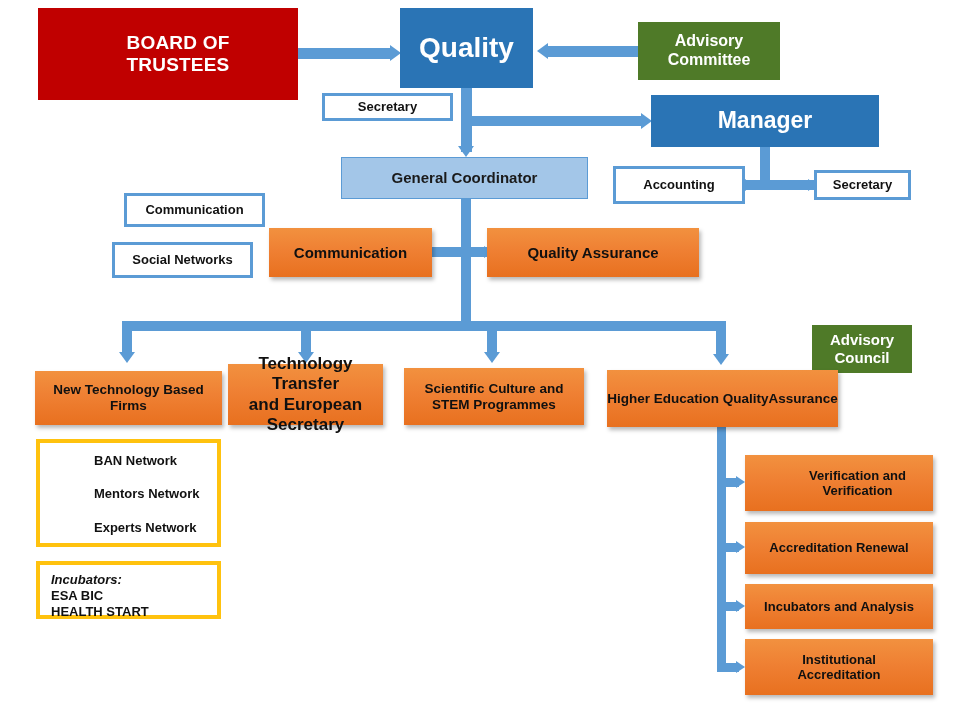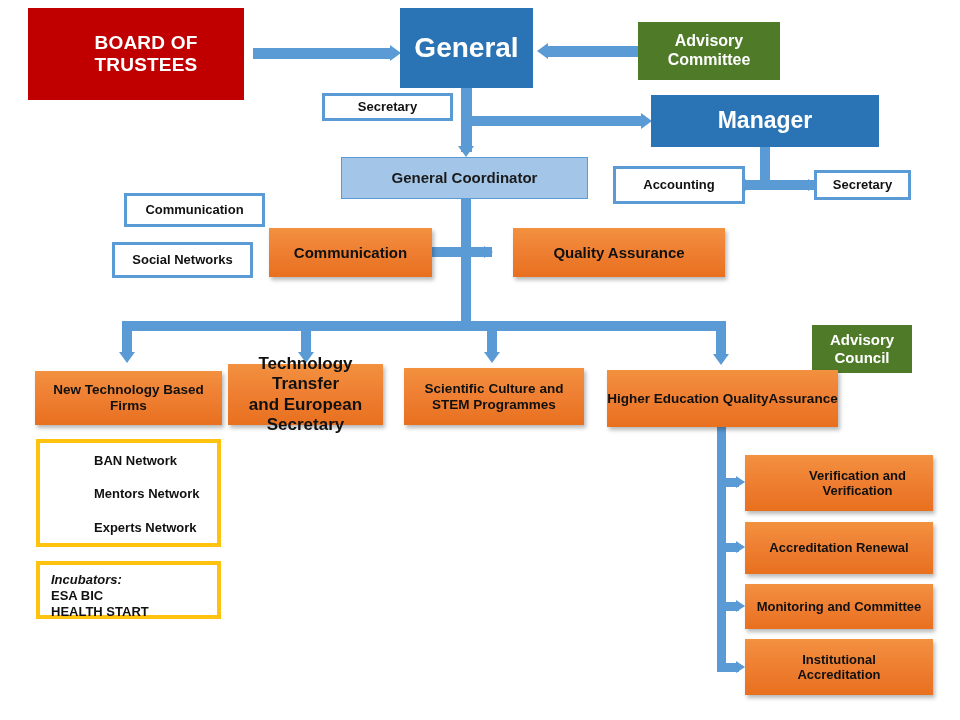--- a/index.html
+++ b/index.html
@@ -171,27 +171,27 @@
 
   <div class="conn" style="left:717px; top:543px; width:22px; height:9px;"></div>
   <div class="arrow arrow-sm-right" style="left:736px; top:541px;"></div>
 
   <div class="conn" style="left:717px; top:602px; width:22px; height:9px;"></div>
   <div class="arrow arrow-sm-right" style="left:736px; top:600px;"></div>
 
   <div class="conn" style="left:717px; top:663px; width:22px; height:9px;"></div>
   <div class="arrow arrow-sm-right" style="left:736px; top:661px;"></div>
 
-  <div class="node box-red" style="left:28px; top:8px; width:216px; height:92px; font-size:19px; flex-direction:column;padding-left:20px;">
+  <div class="node box-red" style="left:38px; top:8px; width:260px; height:92px; font-size:19px; flex-direction:column;padding-left:20px;">
     <span>BOARD OF</span>
     <span>TRUSTEES</span>
   </div>
 
   <div class="node box-darkblue" style="left:400px; top:8px; width:133px; height:80px; font-size:28px;">
-    <span>General</span>
+    <span>Quality</span>
   </div>
 
   <div class="node box-green" style="left:638px; top:22px; width:142px; height:58px; font-size:16px; flex-direction:column;">
     <span>Advisory</span>
     <span>Committee</span>
   </div>
 
   <div class="node box-white" style="left:322px; top:93px; width:131px; height:28px; font-size:13px;">
     <span>Secretary</span>
   </div>
@@ -217,21 +217,21 @@
   </div>
 
   <div class="node box-white" style="left:112px; top:242px; width:141px; height:36px; font-size:13px;">
     <span>Social Networks</span>
   </div>
 
   <div class="node box-orange" style="left:269px; top:228px; width:163px; height:49px; font-size:15px;">
     <span>Communication</span>
   </div>
 
-  <div class="node box-orange" style="left:513px; top:228px; width:212px; height:49px; font-size:15px;text-align:right;">
+  <div class="node box-orange" style="left:487px; top:228px; width:212px; height:49px; font-size:15px;text-align:right;">
     <span>Quality Assurance</span>
   </div>
 
   <div class="node box-green" style="left:812px; top:325px; width:100px; height:48px; font-size:15px; flex-direction:column;">
     <span>Advisory</span>
     <span>Council</span>
   </div>
 
   <div class="node box-orange" style="left:35px; top:371px; width:187px; height:54px; font-size:13.5px; flex-direction:column;">
     <span>New Technology Based</span>
@@ -273,21 +273,21 @@
   <div class="node box-orange" style="left:745px; top:455px; width:188px; height:56px; font-size:13px; flex-direction:column;padding-left:37px;">
     <span>Verification and</span>
     <span>Verification</span>
   </div>
 
   <div class="node box-orange" style="left:745px; top:522px; width:188px; height:52px; font-size:13px;">
     <span>Accreditation Renewal</span>
   </div>
 
   <div class="node box-orange" style="left:745px; top:584px; width:188px; height:45px; font-size:13px;">
-    <span>Monitoring and Committee</span>
+    <span>Incubators and Analysis</span>
   </div>
 
   <div class="node box-orange" style="left:745px; top:639px; width:188px; height:56px; font-size:13px; flex-direction:column;">
     <span>Institutional</span>
     <span>Accreditation</span>
   </div>
 
 </div>
 
 </body></html>

